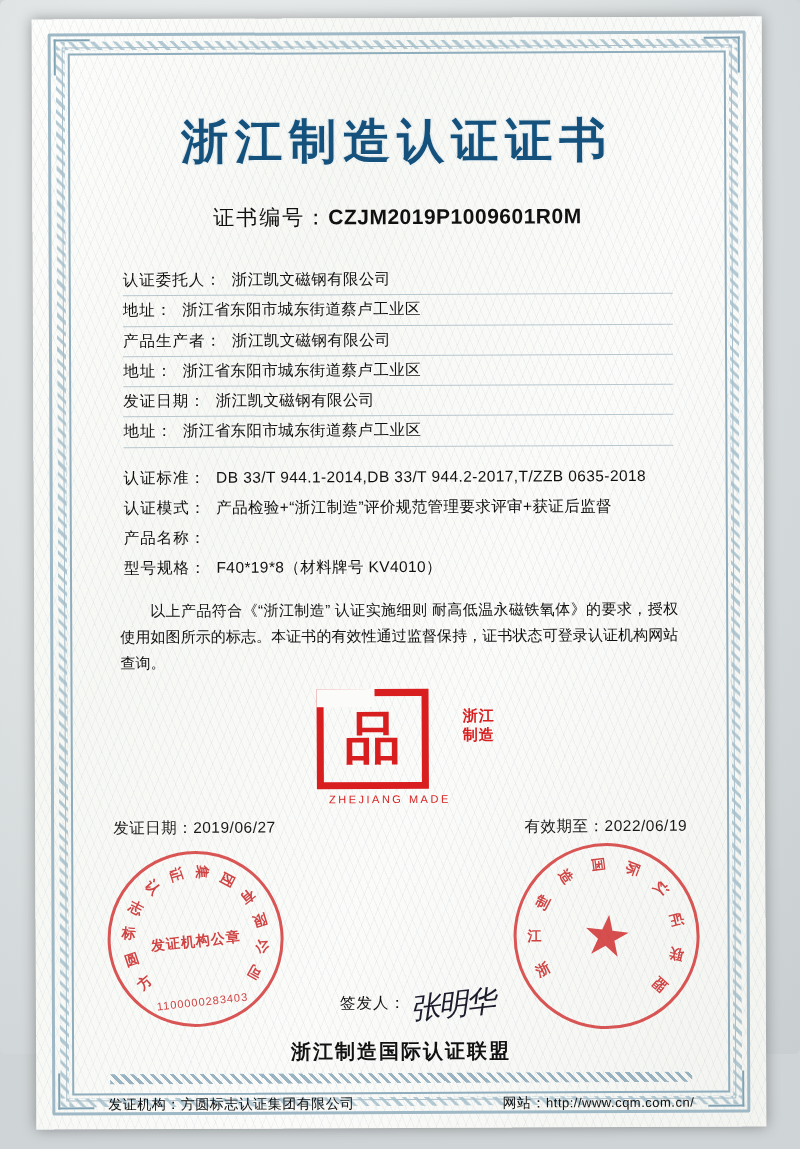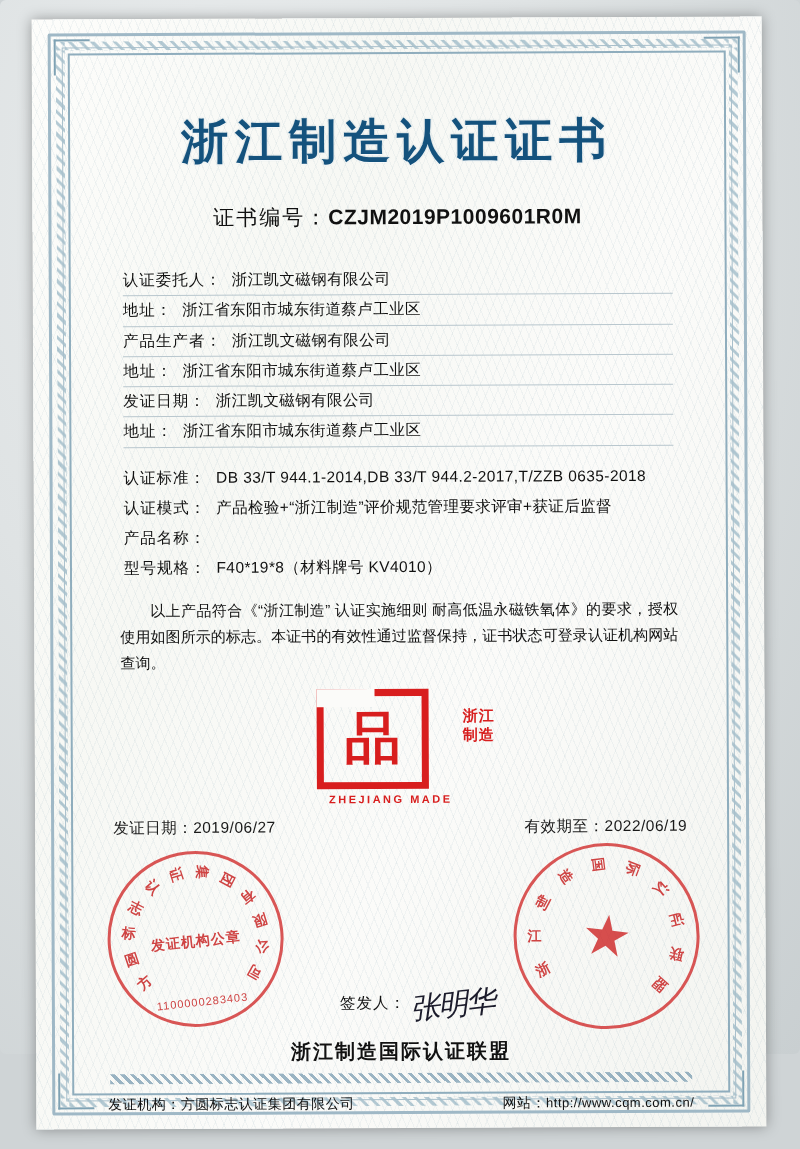--- a/index.html
+++ b/index.html
@@ -202,21 +202,21 @@
     font-weight: bold;
     letter-spacing: 1px;
   }
   .mark .mark-en {
     position: absolute;
     left: 34px;
     bottom: 2px;
     font-size: 11px;
     letter-spacing: 2.5px;
     color: #d81e1e;
-    font-weight: bold;
+    font-weight: normal;
     margin-top: 7px;
   }
 
   
   .dates {
     position: relative;
     margin: 10px 26px 0 26px;
     display: flex;
     justify-content: space-between;
     font-size: 15.5px;

